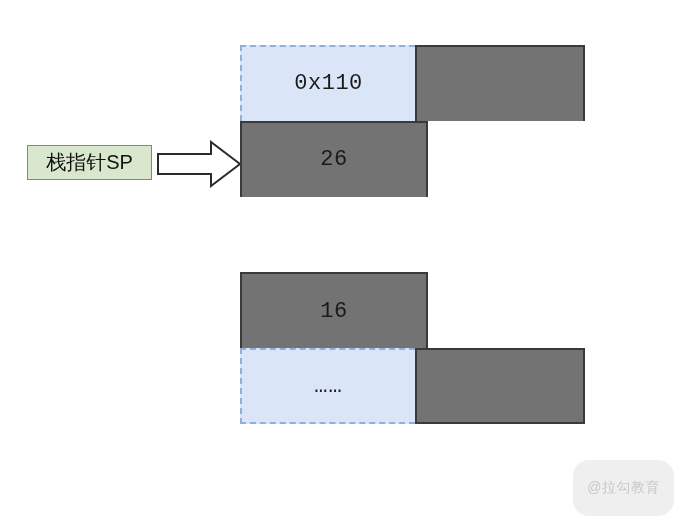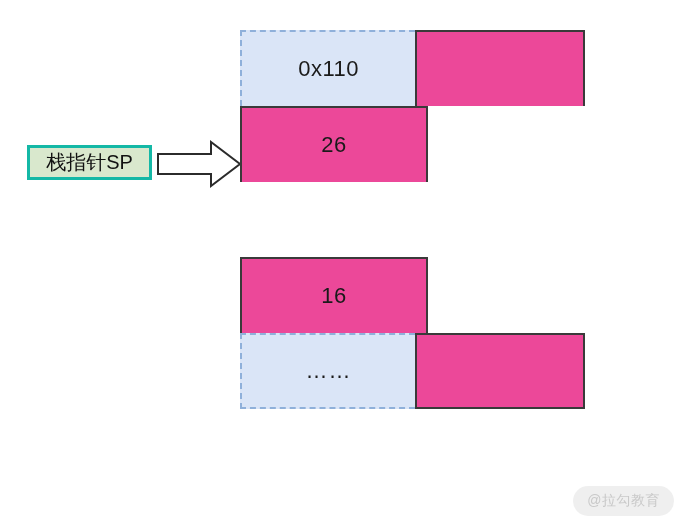--- a/index.html
+++ b/index.html
@@ -25,21 +25,21 @@
 
   
   .sp-label {
     position: absolute;
     left: 27px;
     top: 145px;
     width: 125px;
     height: 35px;
     box-sizing: border-box;
     background: #d9e8cd;
-    border: 3px solid #14b8a6;
+    border: 1px solid #14b8a6;
     display: flex;
     align-items: center;
     justify-content: center;
     font-size: 20px;
     color: #111111;
     letter-spacing: 0px;
     white-space: nowrap;
   }
 
   
@@ -48,23 +48,24 @@
     left: 157px;
     top: 140px;
     width: 84px;
     height: 48px;
   }
 
   
   .mem-table {
     position: absolute;
     left: 240px;
-    top: 30px;
+    top: 45px;
     width: 345px;
     height: 455px;
+    font-family: Liberation Mono, monospace;
   }
 
   .mem-row {
     position: relative;
     height: 75.83px;
     display: flex;
   }
   .mem-row:last-child {
     height: 75.85px;
   }
@@ -84,21 +85,21 @@
     color: #1a1a1a;
     letter-spacing: 0.5px;
   }
   .mem-row:last-child .addr-cell {
     border-bottom: 2px dashed #8fb0da;
   }
 
   .val-cell {
     width: 188px;
     box-sizing: border-box;
-    background: #ec4899;
+    background: #737373;
     border-left: 2px solid #3a3a3a;
     border-right: 2px solid #3a3a3a;
     border-top: 2px solid #3a3a3a;
     border-bottom: 0;
     display: flex;
     align-items: center;
     justify-content: center;
     font-size: 22px;
     color: #1a1a1a;
     letter-spacing: 0.5px;
@@ -109,21 +110,21 @@
 
   .ellipsis-text {
     letter-spacing: 1px;
   }
 
   
   .watermark {
     position: absolute;
     right: 8px;
     bottom: 10px;
-    padding: 6px 14px;
+    padding: 19px 14px;
     border-radius: 16px;
     background: rgba(235,235,235,0.82);
     color: #c9c9c9;
     font-size: 14px;
     letter-spacing: 0.5px;
     white-space: nowrap;
     user-select: none;
   }
 </style>
 </head>

